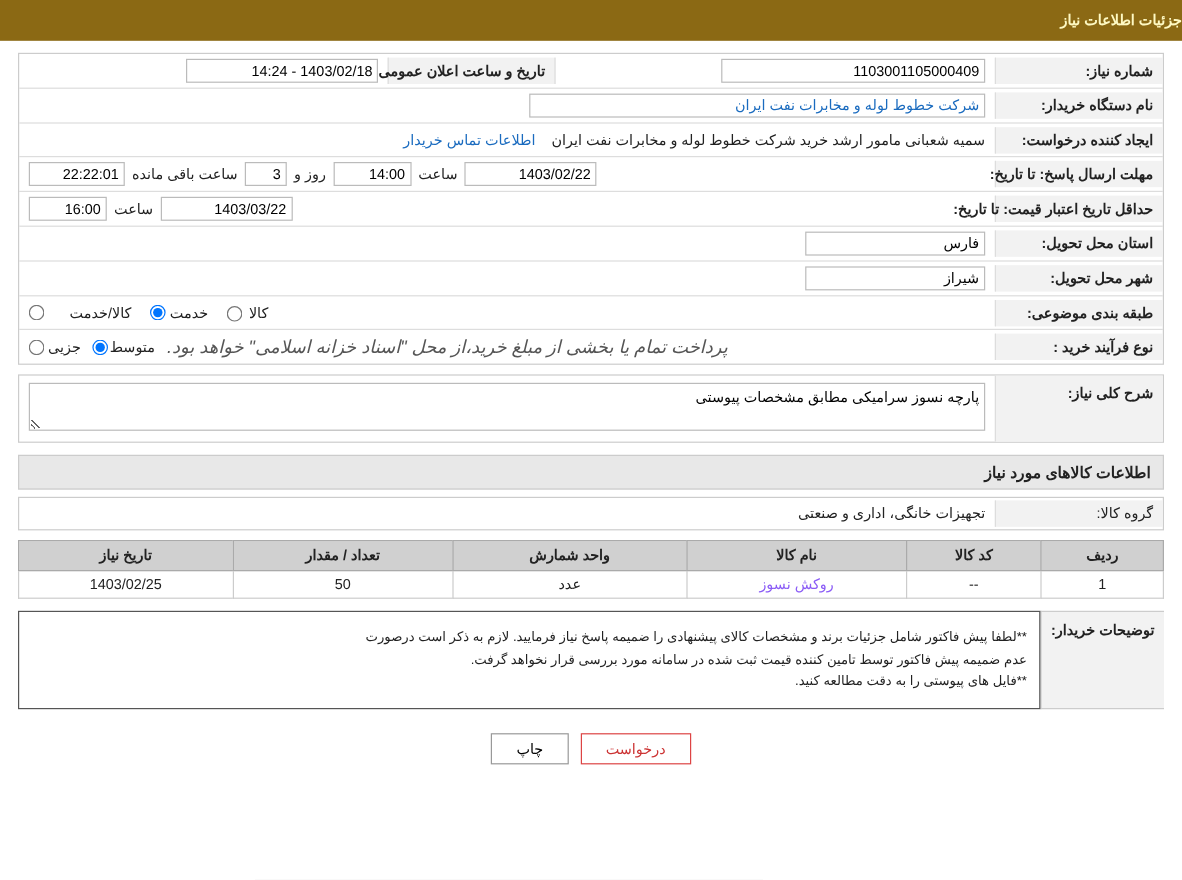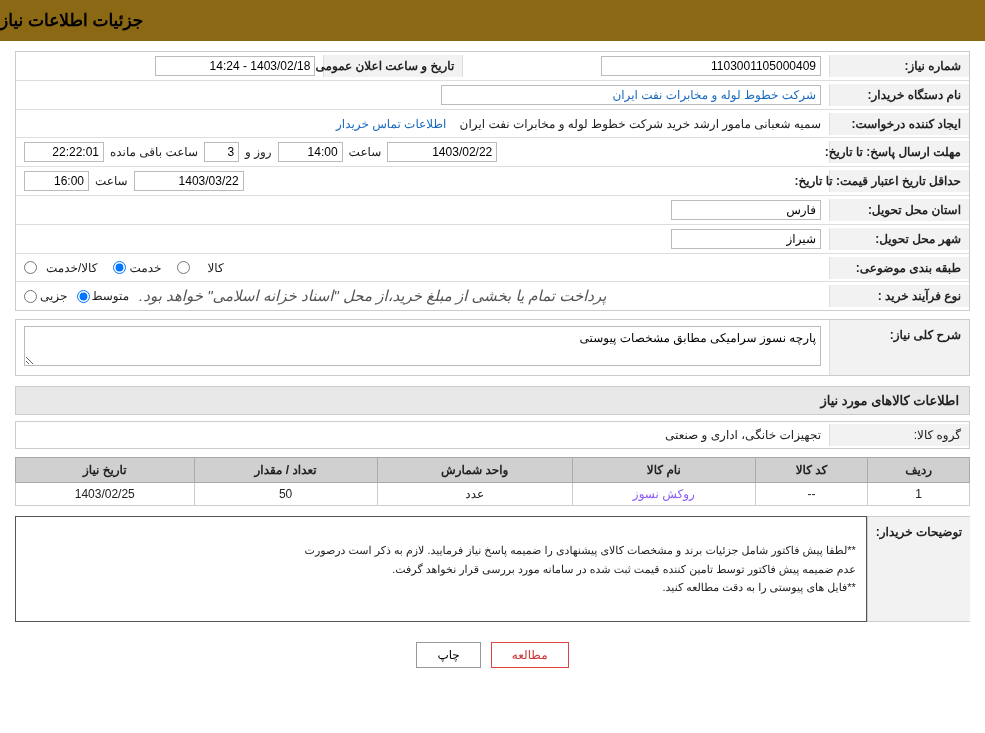--- a/index.html
+++ b/index.html
@@ -11,24 +11,24 @@
       color: #222;
     }
     .page-wrapper {
       width: 985px;
       min-height: 733px;
       background: #fff;
       margin: 0 auto;
     }
     .header-bar {
       background: #8b6914;
-      color: #000000;
-      text-align: left;
+      color: #fef9c3;
+      text-align: right;
       padding: 10px 0;
-      font-size: 17px;
+      font-size: 12px;
       font-weight: bold;
     }
     .main-content {
       padding: 10px 15px;
     }
     .link-blue { color: #1a6bbf; cursor: pointer; text-decoration: none; }
     
     .section-title {
       background: #e8e8e8;
       border: 1px solid #ccc;
@@ -208,29 +208,29 @@
         <div class="grid-cell-label">شهر محل تحویل:</div>
         <div class="grid-cell-value">
           <input type="text" class="bordered-input" style="width: 150px;" readonly="" value="شیراز">
         </div>
       </div>
 
       <div class="grid-row">
         <div class="grid-cell-label">طبقه بندی موضوعی:</div>
         <div class="grid-cell-value">
           <div style="display:flex; align-items:center; gap:16px; justify-content:flex-end;">
-            <label style="display:flex; align-items:center; gap:17px;">
+            <label style="display:flex; align-items:flex-end; gap:5px;">
               <span>کالا</span>
               <input type="radio" name="category" style="">
             </label>
             <label style="display:flex; align-items:center; gap:3px;">
               <span>خدمت</span>
               <input type="radio" name="category" checked="" style="">
             </label>
-            <label style="display:flex; align-items:center; gap:9px;">
+            <label style="display:flex; align-items:center; gap:21px;">
               <span>کالا/خدمت</span>
               <input type="radio" name="category" style="">
             </label>
           </div>
         </div>
       </div>
 
       <div class="grid-row">
         <div class="grid-cell-label">نوع فرآیند خرید :</div>
         <div class="grid-cell-value">
@@ -282,26 +282,26 @@
       <td class="link-cell" style="color:#8b5cf6; cursor:pointer;">روکش نسوز</td>
       <td>عدد</td>
       <td>50</td>
       <td>1403/02/25</td>
     </tr>
         </tbody>
     </table>
 
     <div style="display:flex; align-items:stretch; margin-bottom:10px;">
       <div style="background:#f2f2f2; min-width:80px; padding:6px 8px; font-weight:bold; border:1px solid #ccc; border-right:none; text-align:right; white-space:nowrap; display:flex; align-items:flex-start; padding-top:8px;">توضیحات خریدار:</div>
-      <div style="border:1px solid #555; padding:24px 10px; flex:1; font-size:11px; line-height:1.7; text-align:right;">
+      <div style="border:1px solid #555; padding:12px 10px; flex:1; font-size:11px; line-height:1.7; text-align:right;">
         <div>**لطفا پیش فاکتور شامل جزئیات برند و مشخصات کالای پیشنهادی را ضمیمه پاسخ نیاز فرمایید. لازم به ذکر است درصورت</div>
         <div>عدم ضمیمه پیش فاکتور توسط تامین کننده قیمت ثبت شده در سامانه مورد بررسی قرار نخواهد گرفت.</div>
         <div>**فایل های پیوستی را به دقت مطالعه کنید.</div>
       </div>
     </div>
 
     <div class="action-buttons">
-      <button class="btn btn-back">مطالعه</button>
+      <button class="btn btn-back">درخواست</button>
       <button class="btn btn-print">چاپ</button>
     </div>
 
   </div>
 </div>
 
 </body></html>

